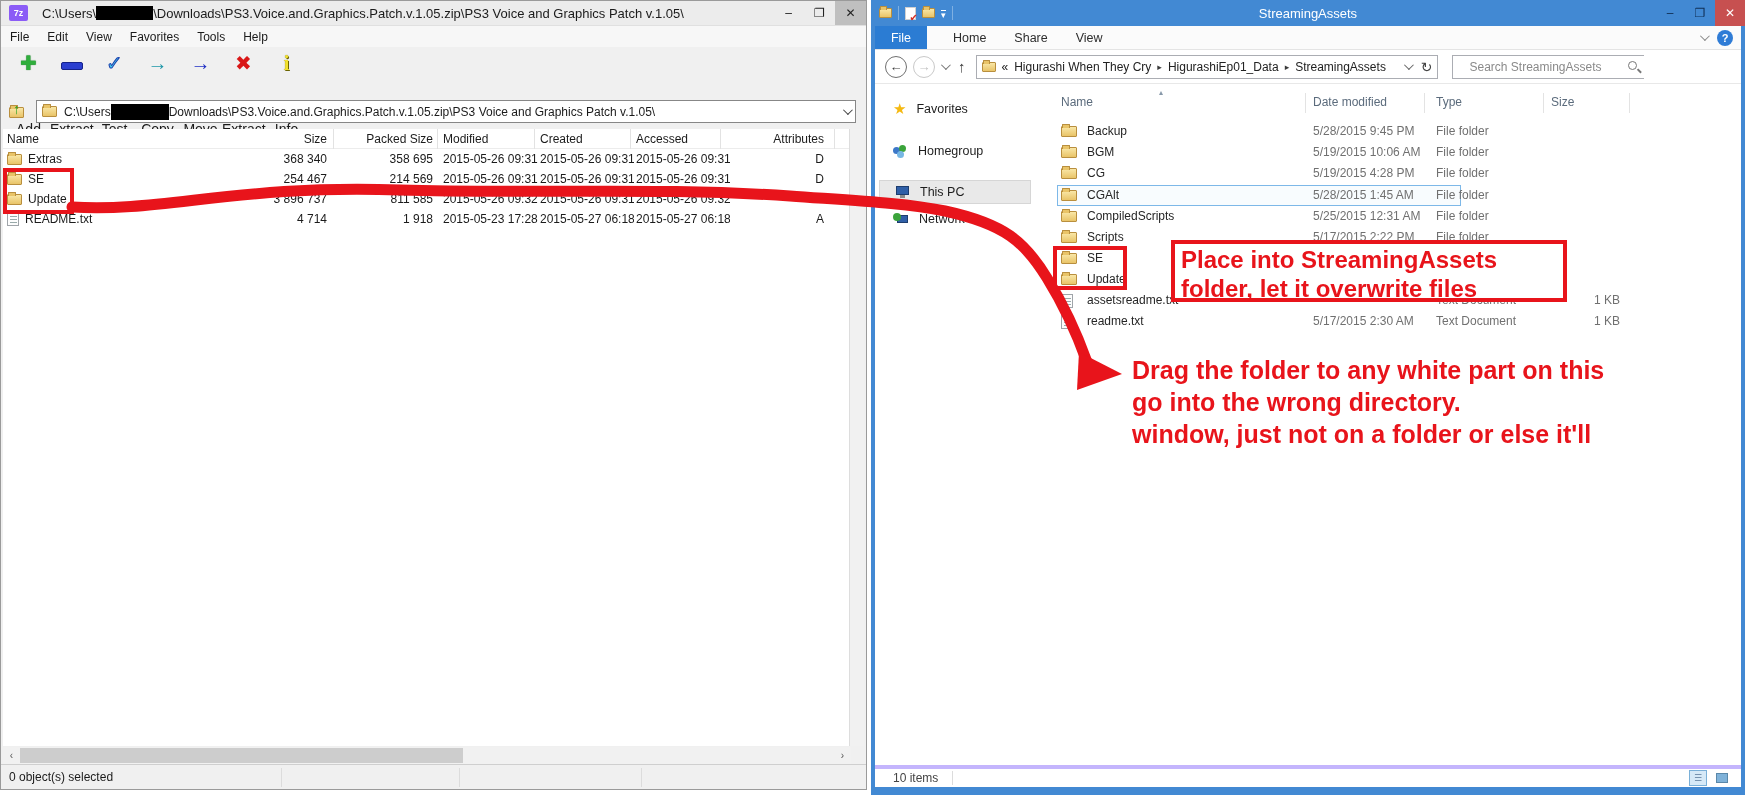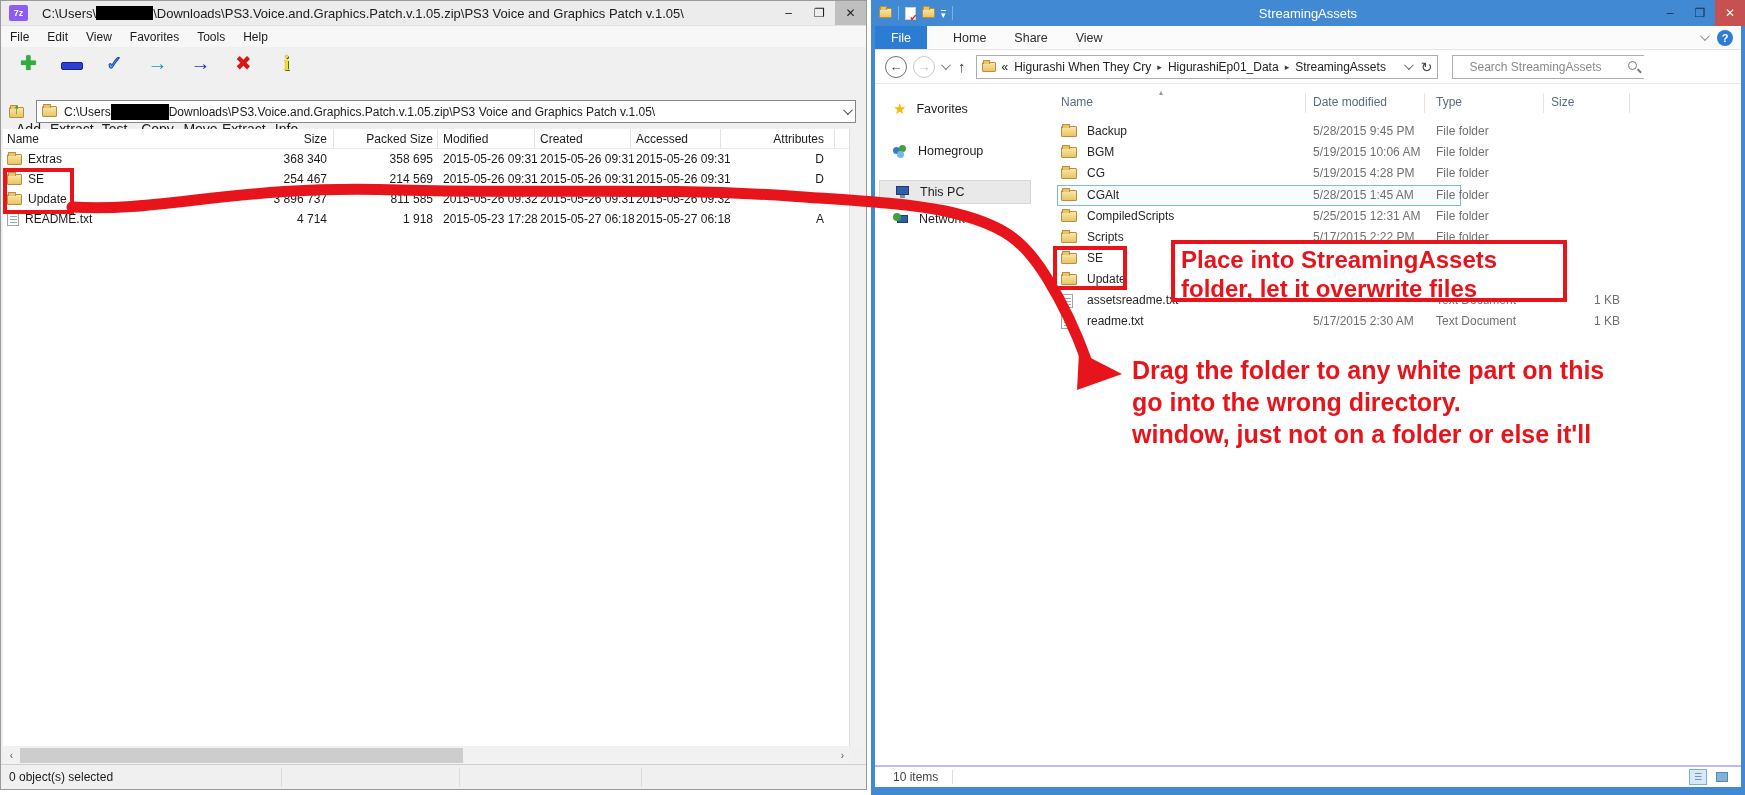--- a/index.html
+++ b/index.html
@@ -124,21 +124,21 @@
   .netico .glb { position:absolute; left:0; top:0; width:8px; height:8px; border-radius:50%; background:#3ba43b; }
   .ex-hdr { position:absolute; top:95px; height:18px; color:#5b6b7c; font-size:12px; z-index:2; }
   .ex-hsep { position:absolute; top:93px; width:1px; height:20px; background:#e3e3e3; }
   .sortarr { position:absolute; top:88px; font-size:8px; color:#8899aa; }
   .ex-row { position:absolute; height:19px; display:flex; align-items:center; z-index:1; }
   .ex-row .folder { width:16px; height:11px; }
   .ex-cell { position:absolute; white-space:nowrap; line-height:19px; }
   .cell-name { color:#262626;text-align:center; }
   .cell-meta { color:#707070; }
   .selbox { position:absolute; border:1px solid #7db8e8; background:rgba(229,243,251,0.25); z-index:0; }
-  .ex-status { position:absolute; left:4px; right:4px; bottom:8px; height:22px; border-top:2px solid #c4b5fd;
+  .ex-status { position:absolute; left:4px; right:4px; bottom:8px; height:22px; border-top:4px solid #c4b5fd;
                display:flex; align-items:center; padding-left:18px; color:#444; background:#fff; z-index:4; }
   .st-sep { width:1px; height:14px; background:#dcdcdc; margin-left:14px; }
   .viewicons { margin-left:auto; display:flex; gap:6px; padding-right:10px; }
   .vico { width:18px; height:16px; display:flex; align-items:center; justify-content:center; font-size:9px; color:#5a7a9a; }
   .vico.sel { background:#d6e9f7; border:1px solid #7ab0d8; }
   .vico .pic { width:12px; height:10px; background:#7fb2d9; border:1px solid #5a88aa; }
 
   
   .anno { z-index:50; pointer-events:none; }
   .redbox { position:absolute; border:4px solid #e8141b; z-index:50; }

